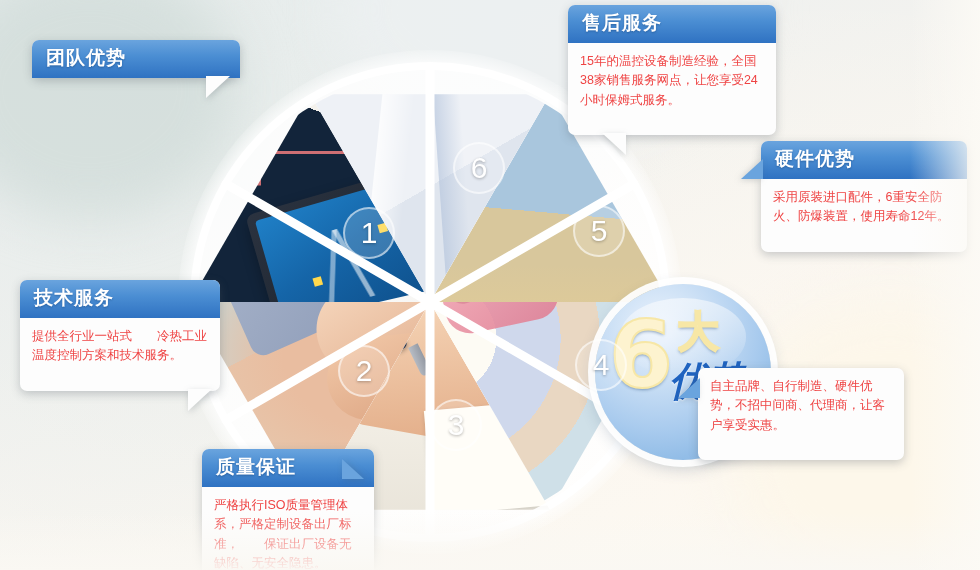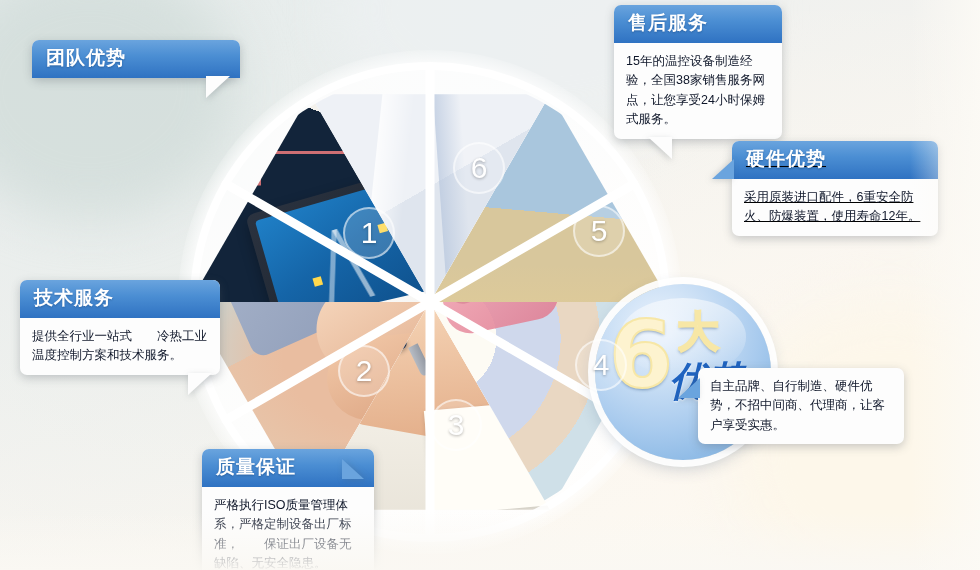--- a/index.html
+++ b/index.html
@@ -128,22 +128,22 @@
     overflow:visible;
   }
   .callout .bar{
     background:linear-gradient(180deg,#6aa4de 0%,#4b8ed3 42%,#2f72c2 100%);
     border-radius:7px 7px 0 0;
     padding:5px 14px 7px 14px;
     color:#fff;font-size:19px;font-weight:700;letter-spacing:1px;
     text-shadow:0 1px 2px rgba(0,40,90,.35);
   }
   .callout .body{
-    padding:9px 12px 9px 12px;
-    color:#0f172a;font-size:12.5px;line-height:1.55;
+    padding:9px 12px 25px 12px;
+    color:#ef4444;font-size:12.5px;line-height:1.55;
     white-space:pre-line;
   }
   .tail{position:absolute;width:0;height:0;}
 
   .fade{position:absolute;pointer-events:none;}
 </style>
 </head>
 <body>
 
 <div id="stage">
@@ -297,27 +297,27 @@
     <div class="badge" style="left:263px;top:80px;">
       <span>6</span>
     </div>
   </div>
 
   <div class="callout" style="left:32px;top:40px;width:208px;">
     <div class="bar">团队优势</div>
     <div class="tail" style="right:10px;bottom:-20px;border-left:24px solid #fdfdfd;border-bottom:22px solid transparent;filter:drop-shadow(1px 2px 3px rgba(80,90,100,.25));"></div>
   </div>
 
-  <div class="callout" style="left:614px;top:5px;width:168px;">
+  <div class="callout" style="left:568px;top:5px;width:208px;">
     <div class="bar">售后服务</div>
     <div class="body">15年的温控设备制造经验，全国38家销售服务网点，让您享受24小时保姆式服务。</div>
     <div class="tail" style="left:34px;bottom:-20px;border-right:24px solid #fdfdfd;border-bottom:22px solid transparent;filter:drop-shadow(-1px 2px 3px rgba(80,90,100,.25));"></div>
   </div>
 
-  <div class="callout" style="left:732px;top:141px;width:206px;text-decoration:underline;">
+  <div class="callout" style="left:761px;top:141px;width:206px;">
     <div class="bar">硬件优势</div>
     <div class="body">采用原装进口配件，6重安全防火、防爆装置，使用寿命12年。</div>
     <div class="tail" style="left:-20px;top:18px;border-right:22px solid #6aa4de;border-top:20px solid transparent;filter:drop-shadow(-2px 1px 3px rgba(80,90,100,.25));"></div>
   </div>
 
   <div class="callout" style="left:698px;top:368px;width:206px;">
     <div class="body">自主品牌、自行制造、硬件优势，不招中间商、代理商，让客户享受实惠。</div>
     <div class="tail" style="left:-20px;top:10px;border-right:22px solid #6aa4de;border-top:20px solid transparent;filter:drop-shadow(-2px 1px 3px rgba(80,90,100,.25));"></div>
   </div>
 

